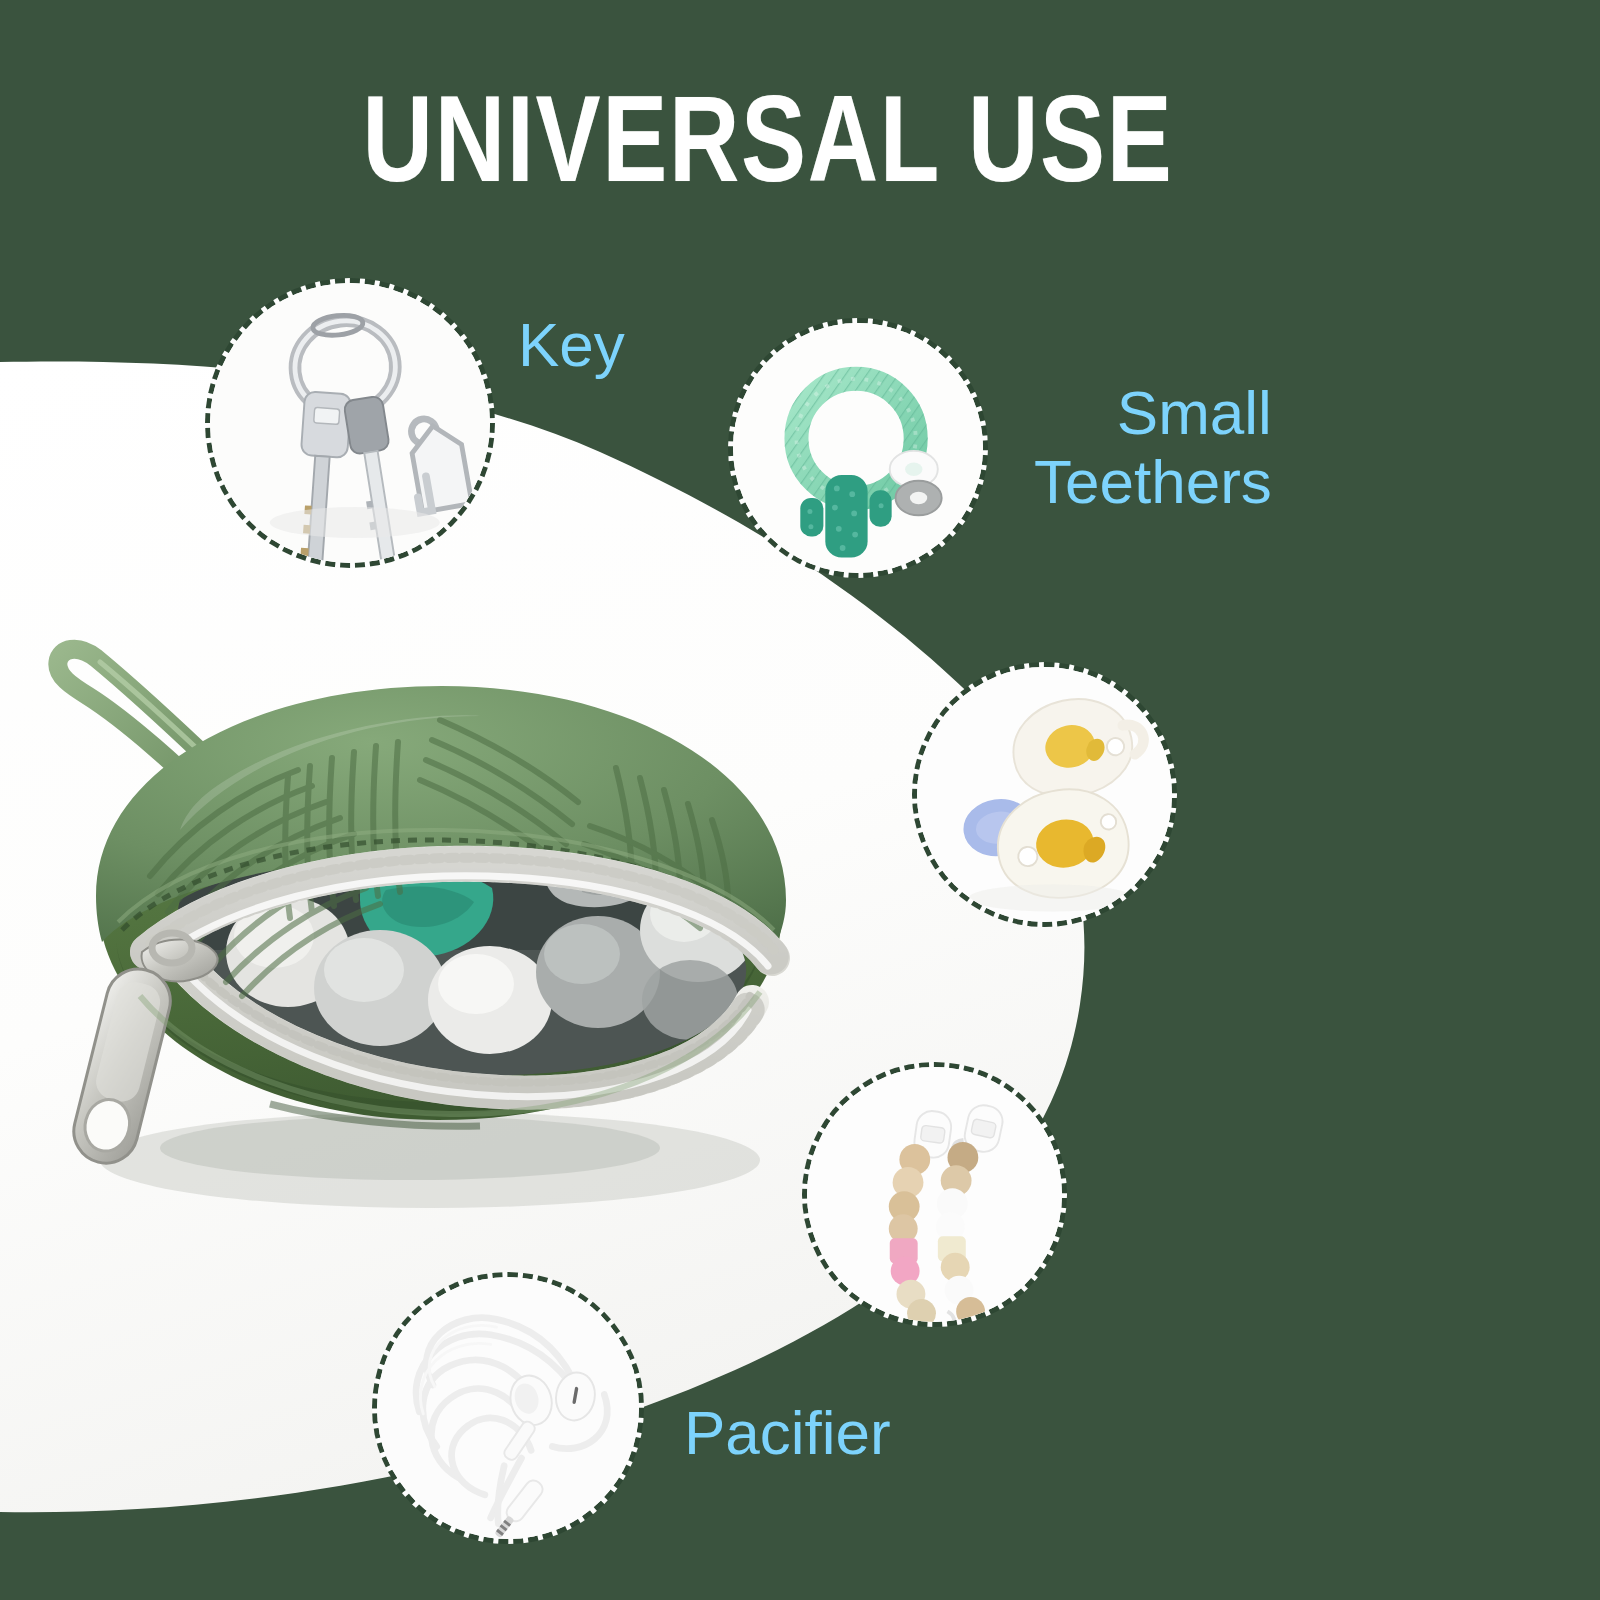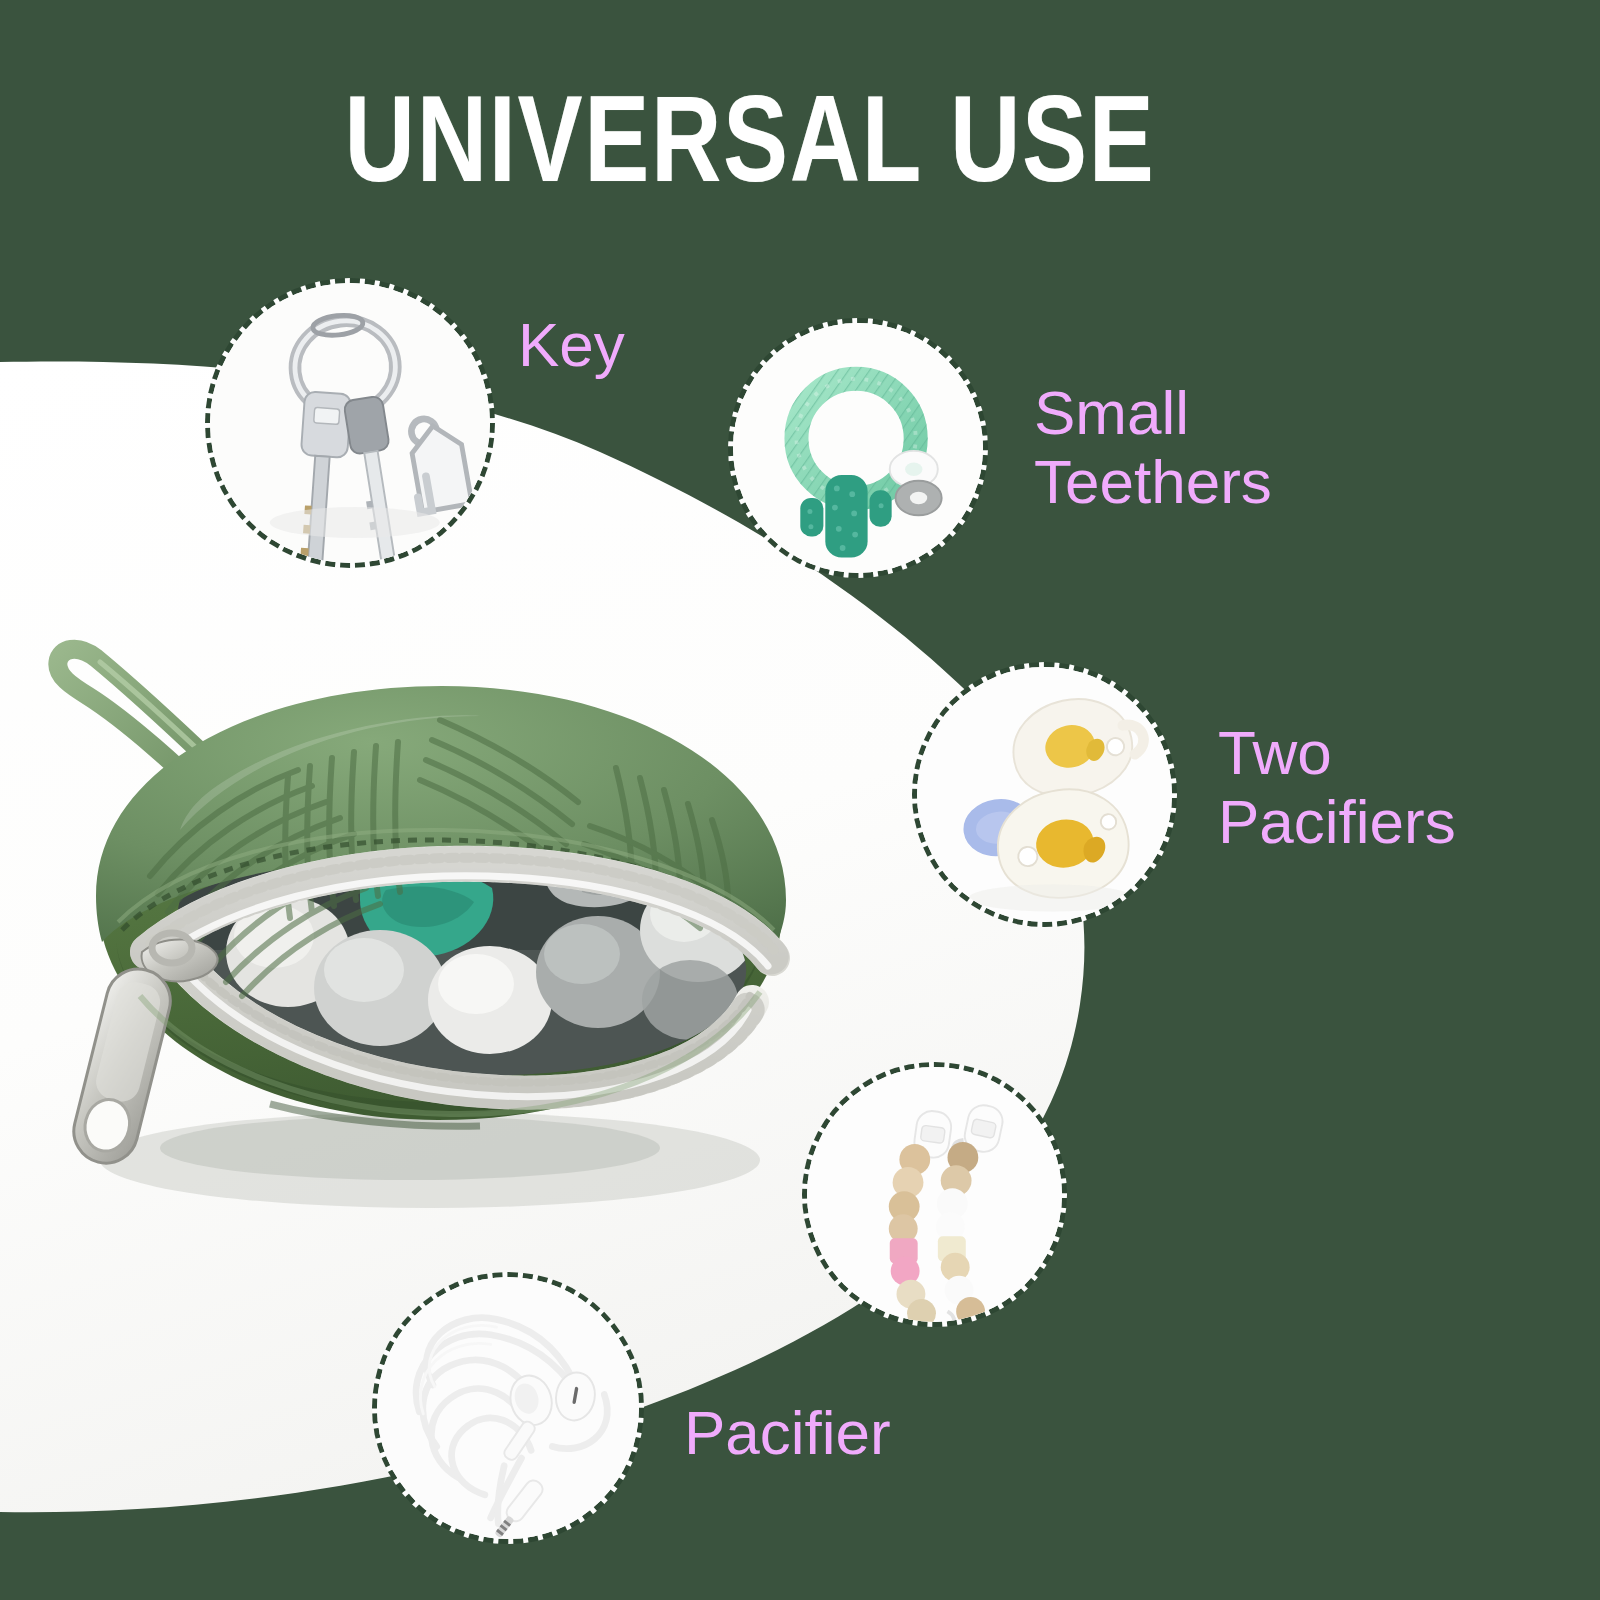--- a/index.html
+++ b/index.html
@@ -3,21 +3,21 @@
 <meta charset="utf-8">
 <title>Universal Use — Product Infographic</title>
 <style>
   html,body{margin:0;padding:0;}
   body{
     width:1600px;height:1600px;overflow:hidden;
     font-family:"Liberation Sans","DejaVu Sans",sans-serif;
     background:#3a533e;
     position:relative;
   }
-  #stage{position:absolute;inset:0;width:1500px;height:1600px;overflow:hidden;background:#3a533e;}
+  #stage{position:absolute;inset:0;width:1500px;height:1600px;overflow:hidden;background:#3a533e;padding-left:36px;}
 
   
   #blob{position:absolute;left:0;top:0;width:1600px;height:1600px;}
 
   
   .title{
     position:absolute;left:0;right:0;top:78px;
     text-align:center;
     color:#ffffff;
     font-family:"Liberation Sans Narrow","Liberation Sans",sans-serif;
@@ -26,27 +26,28 @@
     letter-spacing:2px;
     transform:scaleX(.80);
     transform-origin:50% 50%;
     line-height:1.0;
     white-space:nowrap;
     text-shadow:0 0 1px rgba(255,255,255,.4);
   }
 
   
   .label{
-    position:absolute;color:#f0abfc;
+    position:absolute;color:#7dd3fc;
     font-family:"Liberation Sans","DejaVu Sans",sans-serif;
     font-weight:400;
     font-size:62px;
     line-height:1.12;
     letter-spacing:0px;
     white-space:pre-line;
+    text-align:right;
   }
 
   
   .chip{
     position:absolute;border-radius:50%;
     background:#fdfdfd;
     border:5px dashed #2e4733;
     box-sizing:border-box;
     overflow:hidden;
     display:block;
@@ -178,22 +179,20 @@
         <ellipse cx="-62" cy="-28" rx="30" ry="23" fill="none" stroke="#a9bbea" stroke-width="13"></ellipse>
         <path d="M-66,0 C-66,-38 -30,-58 4,-58 C40,-58 70,-36 70,0 C70,36 40,54 4,54 C-30,54 -66,36 -66,0 Z" fill="#f8f6ee" stroke="#e6e1d4" stroke-width="2"></path>
         <ellipse cx="4" cy="-2" rx="30" ry="25" fill="#e8b82f"></ellipse>
         <path d="M28,-2 C46,-12 52,10 36,20 C26,26 18,14 24,2 Z" fill="#dca924"></path>
         <circle cx="-36" cy="6" r="10" fill="#ffffff" stroke="#e3ded2" stroke-width="2"></circle>
         <circle cx="52" cy="-18" r="8" fill="#ffffff" stroke="#e3ded2" stroke-width="2"></circle>
       </g>
       <ellipse cx="140" cy="240" rx="86" ry="14" fill="#ededea" opacity="0.5"></ellipse>
     </svg>
   </div>
-  <div class="label" style="left:1218px;top:718px;">Two
-Pacifiers</div>
 
   <div class="chip" style="left:802px;top:1062px;width:265px;height:265px;">
     <svg viewBox="0 0 265 265">
       <rect width="265" height="265" fill="#fdfdfd"></rect>
 
       <g>
         <g transform="translate(131,68) rotate(8)">
           <rect x="-18" y="-22" width="36" height="48" rx="16" fill="#fcfcfc" stroke="#e6e6e6" stroke-width="2"></rect>
           <rect x="-12" y="-6" width="24" height="16" rx="4" fill="#f2f2f2" stroke="#e2e2e2" stroke-width="1.5"></rect>
           <path d="M-18,18 C-30,22 -30,34 -18,36" fill="none" stroke="#e0e0e0" stroke-width="4"></path>

